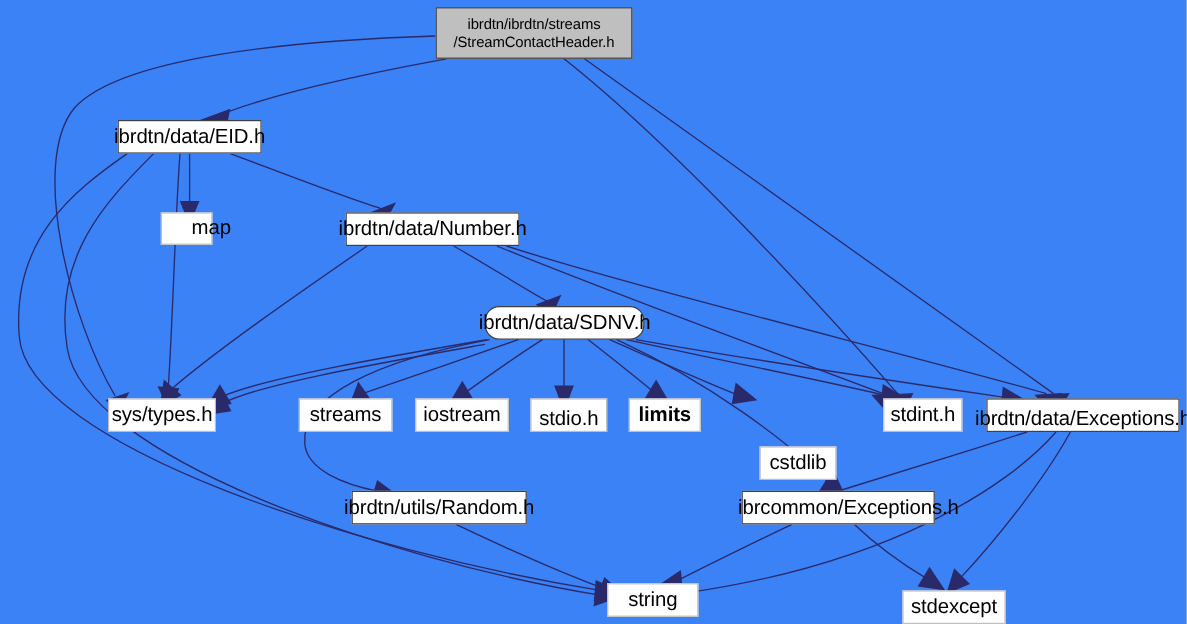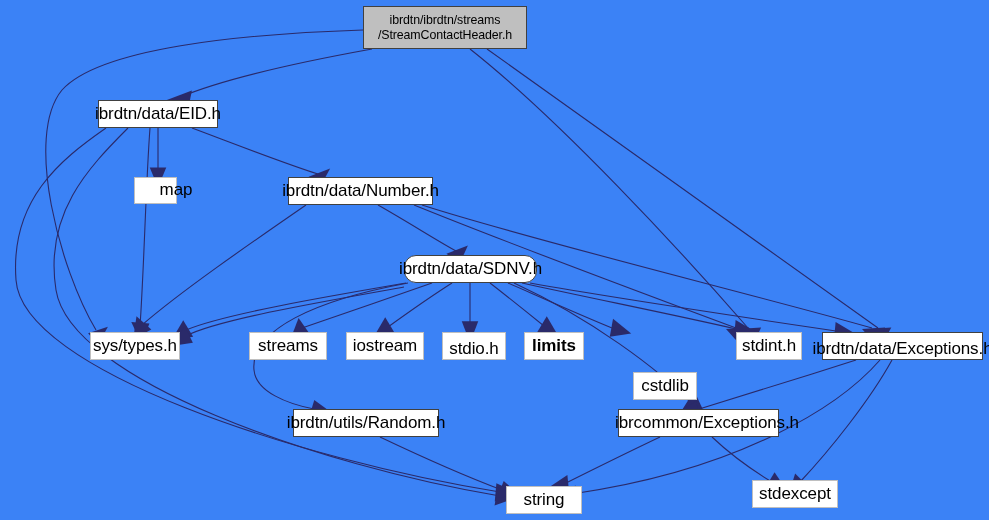--- a/index.html
+++ b/index.html
@@ -195,16 +195,16 @@
       <div class="node" style="left: 249px; top: 332px; width: 78px; height: 28px;"><span>streams</span></div>
       <div class="node" style="left: 346px; top: 332px; width: 78px; height: 28px;"><span>iostream</span></div>
       <div class="node" style="left: 442px; top: 332px; width: 64px; height: 28px; align-items: flex-end;"><span>stdio.h</span></div>
       <div class="node" style="left: 524px; top: 332px; width: 60px; height: 28px; font-weight: bold;"><span>limits</span></div>
       <div class="node" style="left: 633px; top: 332px; width: 64px; height: 28px; margin-top: 40px;"><span>cstdlib</span></div>
       <div class="node" style="left: 736px; top: 332px; width: 66px; height: 28px;"><span>stdint.h</span></div>
       <div class="node emph" style="left: 822px; top: 332px; width: 161px; height: 28px; align-items: flex-end;"><span>ibrdtn/data/Exceptions.h</span></div>
       <div class="node emph" style="left: 293px; top: 409px; width: 146px; height: 28px;"><span>ibrdtn/utils/Random.h</span></div>
       <div class="node emph" style="left: 618px; top: 409px; width: 161px; height: 28px; padding-left: 17px;"><span>ibrcommon/Exceptions.h</span></div>
       <div class="node" style="left: 506px; top: 486px; width: 76px; height: 28px;"><span>string</span></div>
-      <div class="node" style="left: 752px; top: 480px; width: 86px; height: 28px;"><span>stdexcept</span></div>
+      <div class="node" style="left: 752px; top: 492px; width: 86px; height: 28px;"><span>stdexcept</span></div>
     </div>
 
 </div>
 
 </body></html>

